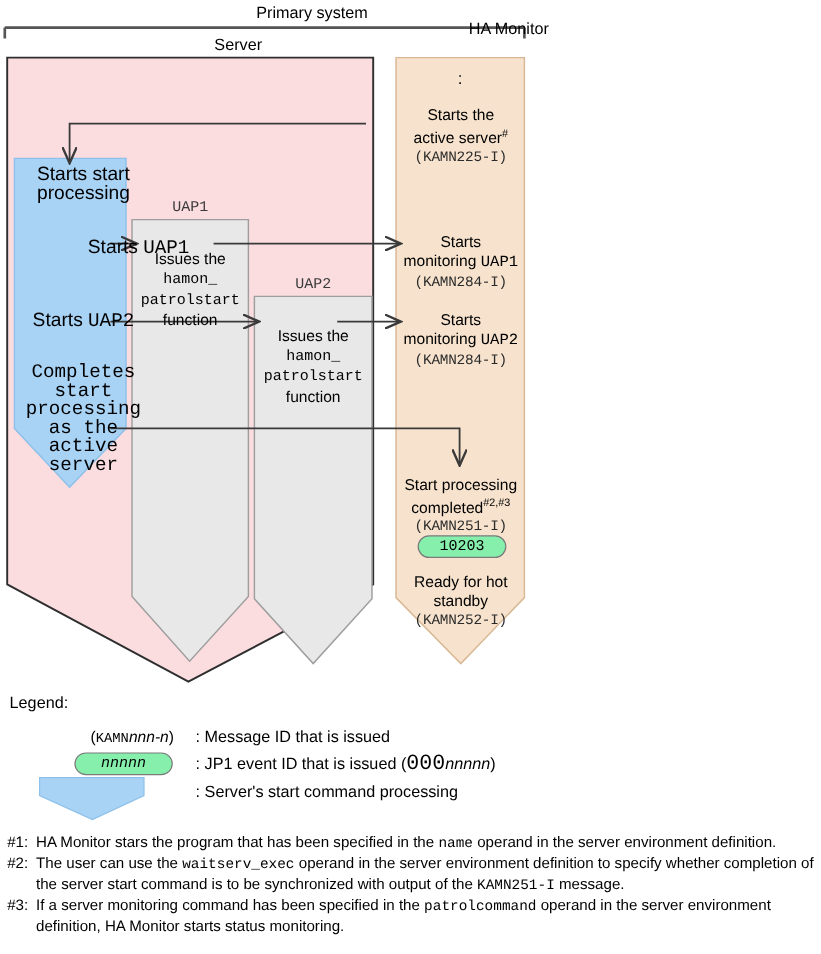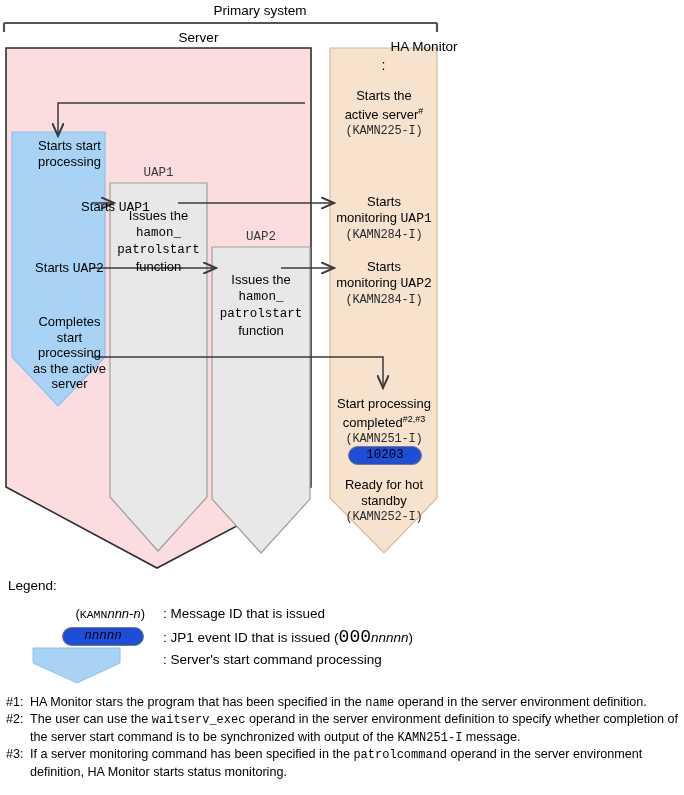--- a/index.html
+++ b/index.html
@@ -9,33 +9,33 @@
     color:#000;overflow:hidden;position:relative;
   }
   .mono{font-family:"Liberation Mono", monospace;}
   #diagram{position:absolute;left:0;top:0;width:684px;height:795px;}
   .lbl{position:absolute;font-size:13px;line-height:15px;text-align:center;margin-left:40px;}
   .sup{font-size:9px;vertical-align:super;}
 
   
   #primary-label{left:0;top:3px;width:440px;font-size:13.5px;}
   #server-label{left:5px;top:30px;width:307px;font-size:13.5px;}
-  #hamon-label{left:330px;top:39px;width:108px;font-size:13.5px;}
+  #hamon-label{left:330px;top:16px;width:108px;font-size:13.5px;}
 
   
-  .blue-txt{position:absolute;text-align:center;font-size:13px;line-height:15.5px;width:115px;left:12px;}
+  .blue-txt{position:absolute;text-align:center;font-size:16px;line-height:15.5px;width:115px;left:12px;}
   
   .uap-title{position:absolute;font-size:12.5px;text-align:center;color:#3a3a3a;}
   .uapbox-txt{position:absolute;text-align:center;font-size:13px;line-height:15.5px;margin-top:16px;}
   
   .ha-txt{position:absolute;text-align:center;font-size:13px;line-height:15.5px;width:108px;left:330px;}
   .msgid{font-family:"Liberation Mono", monospace;font-size:12px;color:#2b2b2b;letter-spacing:-0.2px;}
 
   
-  .pill{position:absolute;border:1.3px solid #7b7b7b;border-radius:11px;background:#1d4ed8;
+  .pill{position:absolute;border:1.3px solid #7b7b7b;border-radius:11px;background:#86efac;
         font-family:"Liberation Mono", monospace;font-size:12.5px;text-align:center;
         line-height:17px;height:17px;}
 
   
   #legend-title{position:absolute;left:8px;top:578px;font-size:13.5px;}
   .lg-key{position:absolute;font-size:13px;text-align:right;}
   .lg-val{position:absolute;font-size:13.5px;text-align:left;white-space:nowrap;}
   .it{font-style:italic;}
 
   
@@ -85,21 +85,21 @@
 </svg>
 
 <div class="lbl" id="primary-label">Primary system</div>
 <div class="lbl" id="server-label">Server</div>
 <div class="lbl" id="hamon-label">HA Monitor</div>
 
 <div class="blue-txt" style="top:138px;"><span style="white-space:pre-line">Starts start
 processing</span></div>
 <div class="blue-txt" style="top:199px;padding-left:46px;"><span>Starts </span><span class="mono">UAP1</span></div>
 <div class="blue-txt" style="top:260px;"><span>Starts </span><span class="mono">UAP2</span></div>
-<div class="blue-txt" style="top:314px;"><span style="white-space:pre-line">Completes
+<div class="blue-txt" style="top:303px;font-family:Liberation Mono, monospace;"><span style="white-space:pre-line">Completes
 start
 processing
 as the active
 server</span></div>
 
 <div class="uap-title mono" style="left:110px;top:166px;width:97px;">UAP1</div>
 <div class="uapbox-txt" style="left:108px;top:192px;width:101px;">
   <span>Issues the</span><br>
   <span class="mono" style="font-size:12.5px">hamon_</span><br>
   <span class="mono" style="font-size:12.5px">patrolstart</span><br>

